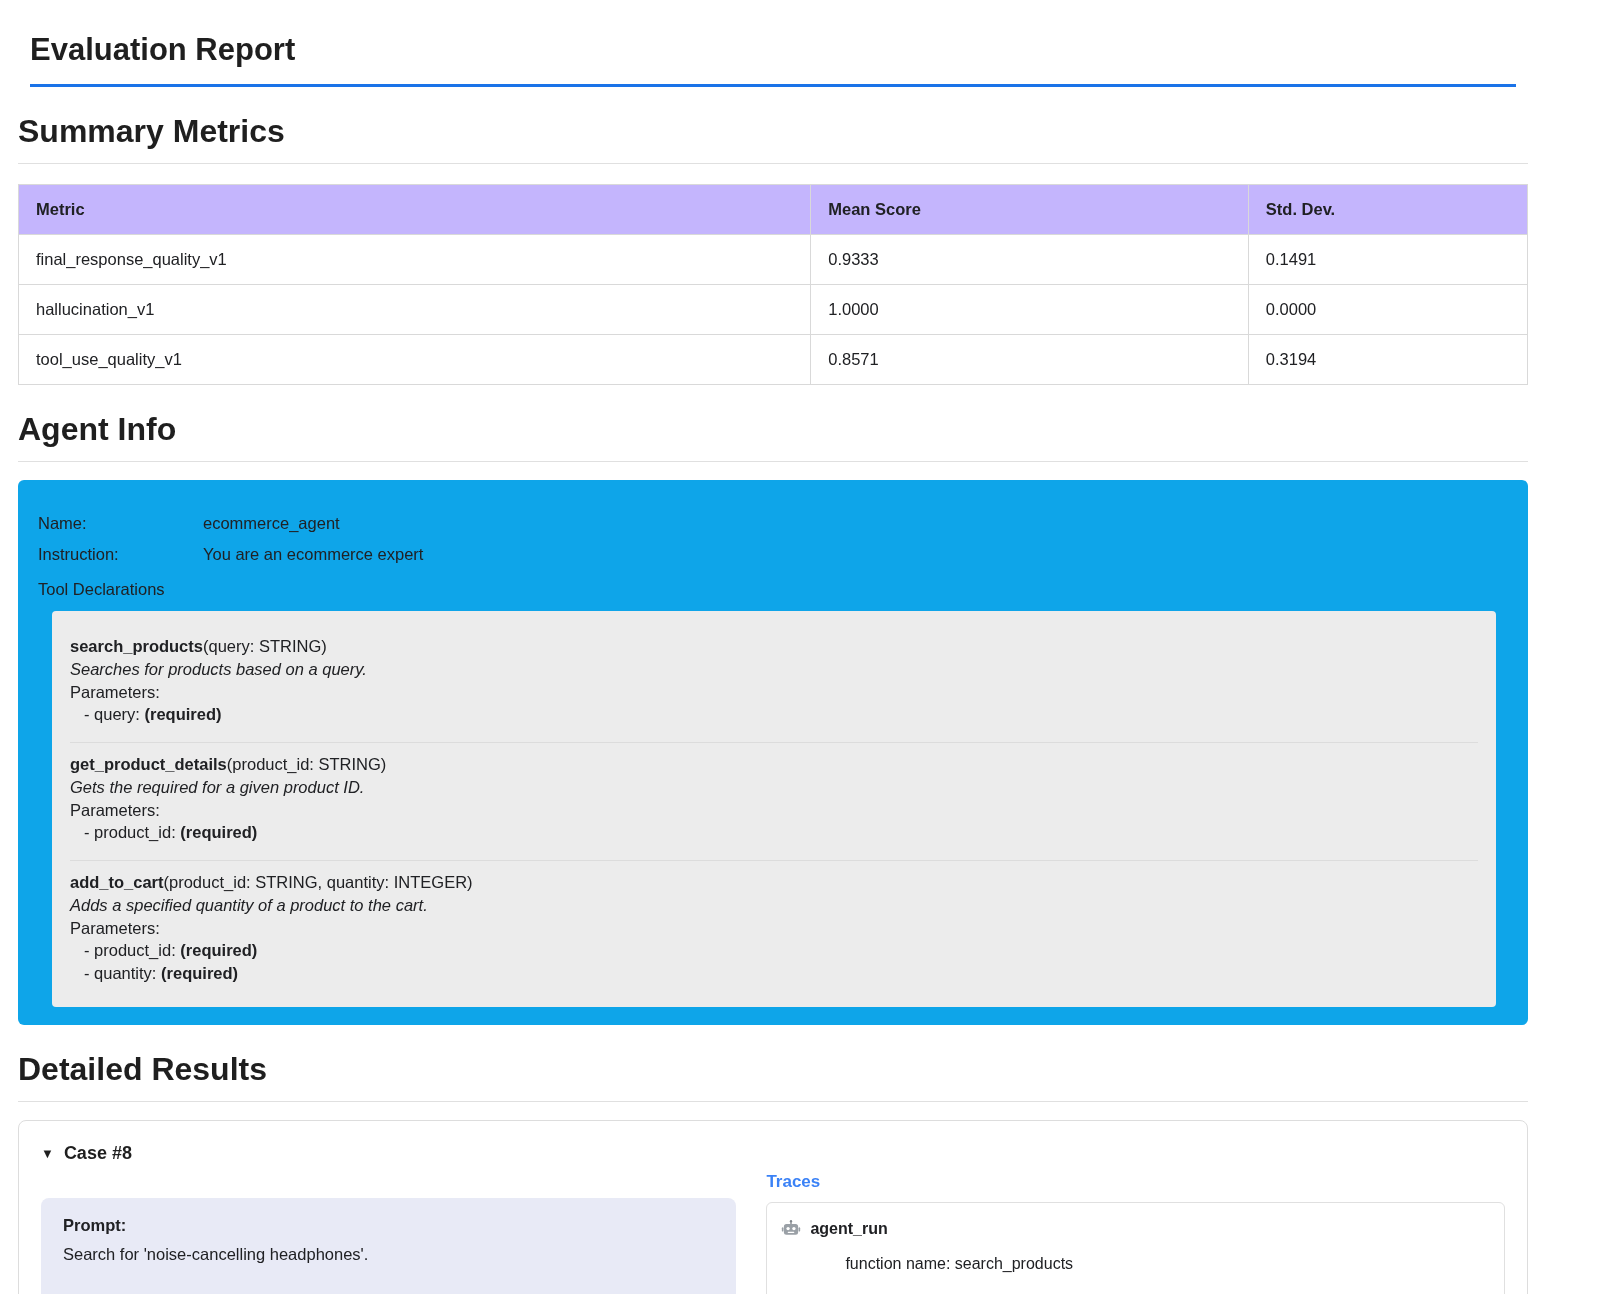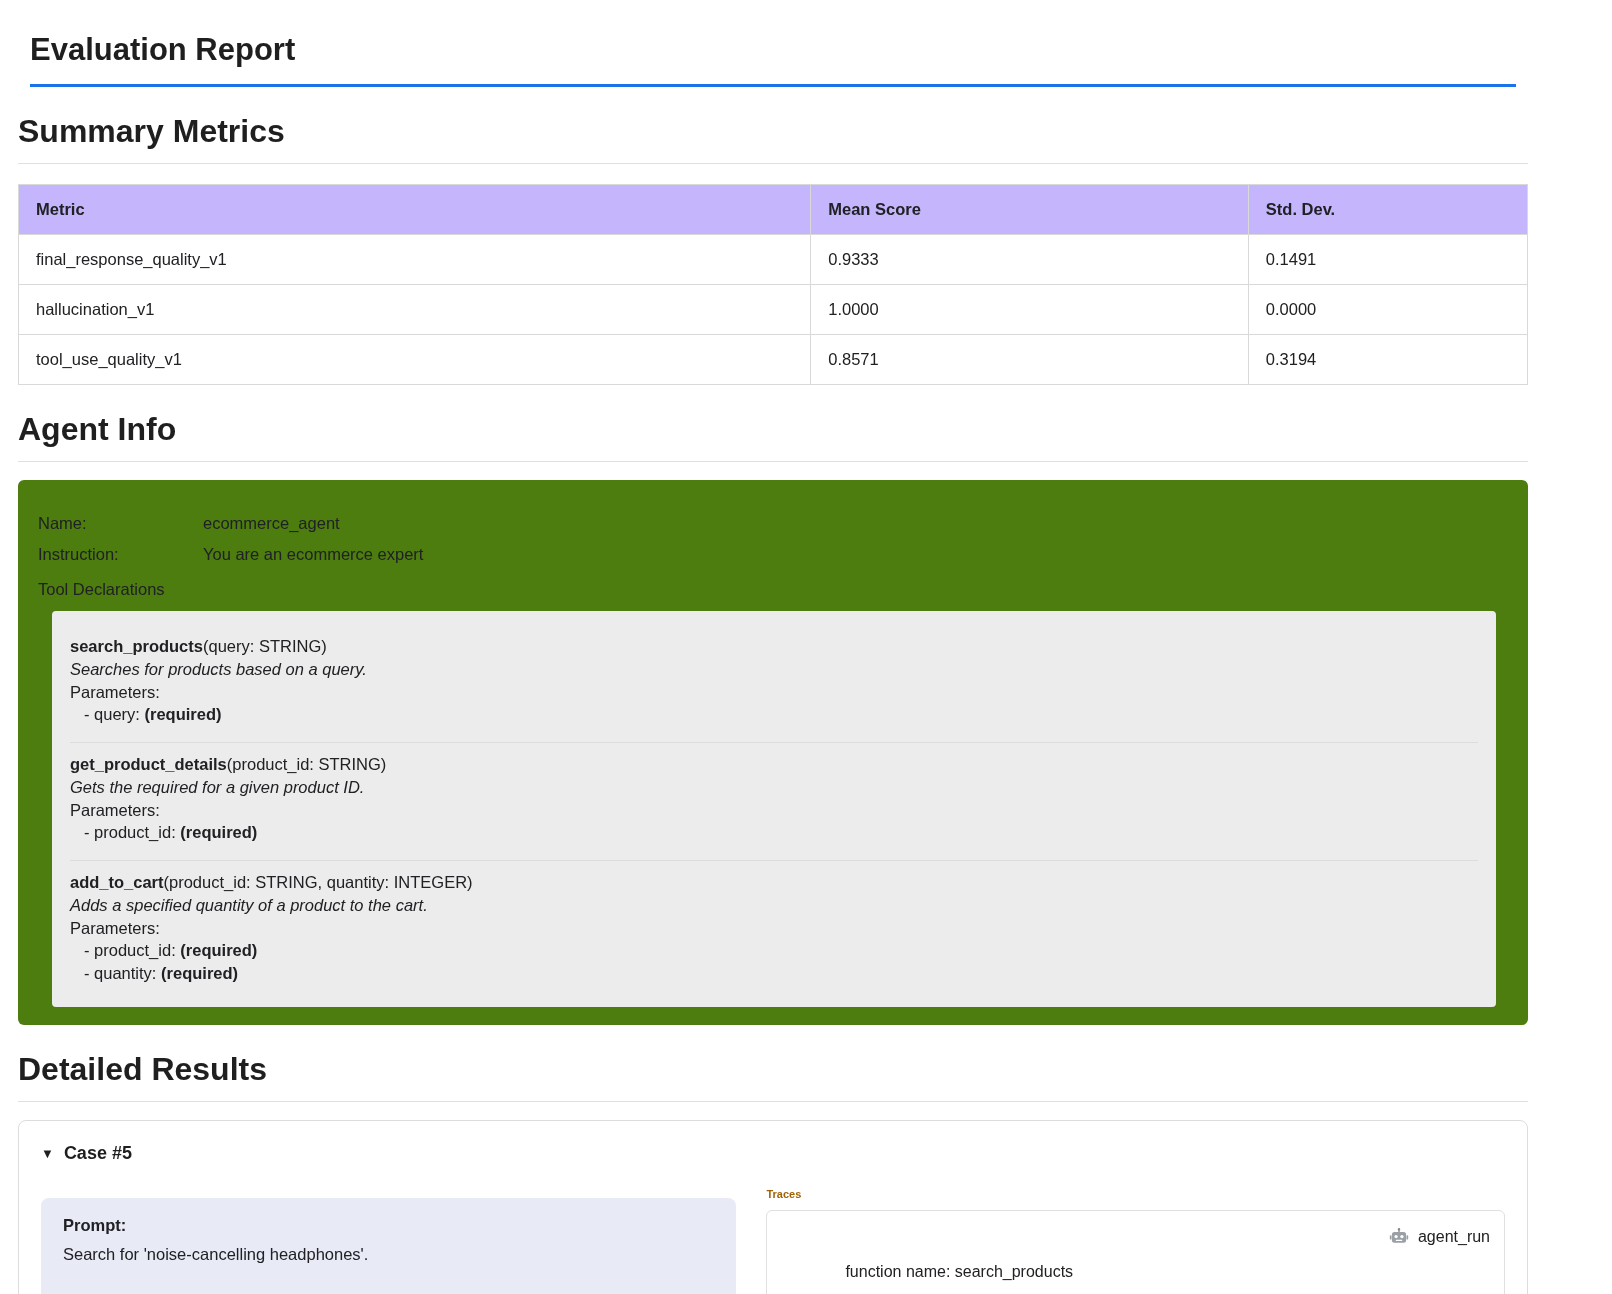--- a/index.html
+++ b/index.html
@@ -43,21 +43,21 @@
     text-align: left;
     padding: 15px 17px;
   }
   table.metrics th {
     background: #c4b5fd;
     font-weight: 700;
   }
   
   .agent-box {
     margin-top: 18px;
-    background: #4d7c0f;
+    background: #0ea5e9;
     border-radius: 6px;
     padding: 34px 20px 18px 20px;
   }
   .kv-row { margin-bottom: 12px; font-size: 16.5px; }
   .kv-label { display: inline-block; width: 165px; }
   .tools-label { margin: 16px 0 12px 0; font-size: 16.5px; }
   .tools-box {
     background: #ececec;
     border-radius: 4px;
     padding: 14px 18px;
@@ -108,42 +108,42 @@
   }
   .prompt-label { font-weight: 700; margin-bottom: 10px; }
   .next-box {
     margin-top: 14px;
     background: #f1f1f1;
     border-radius: 8px;
     height: 120px;
   }
   .case-right { flex: 1; }
   .traces-label {
-    color: #a16207;
-    font-weight: 700;
-    font-size: 11px;
-    margin-top: 18px;
+    color: #3b82f6;
+    font-weight: 700;
+    font-size: 17px;
+    margin-top: 2px;
   }
   .trace-box {
     margin-top: 10px;
     border: 1px solid #e0e0e0;
     border-radius: 6px;
     padding: 8px 0;
     min-height: 220px;
     background: #fff;
   }
   .trace-row {
     display: flex;
     align-items: center;
     gap: 9px;
     padding: 8px 14px;
     font-size: 16px;
     color: #202124;
   }
-  .trace-row.root { font-weight: 400; justify-content: flex-end; }
+  .trace-row.root { font-weight: 700; }
   .trace-row.child { padding-left: 48px; font-weight: 700; }
   .trace-row.detail { padding-left: 78px; font-weight: 400; }
   .icon { flex: 0 0 auto; display: inline-flex; }
 </style>
 </head>
 <body>
 
 <div class="page">
 
   <h1 class="report-title">Evaluation Report</h1>
@@ -219,21 +219,21 @@
 
     </div>
   </div>
 
   <h2 class="section-heading">Detailed Results</h2>
 
   <div class="case-card">
 
     <div class="case-header">
       <span class="tri">▼</span>
-      <span>Case #5</span>
+      <span>Case #8</span>
     </div>
 
     <div class="case-body">
 
       <div class="case-left">
         <div class="prompt-box">
           <div class="prompt-label">Prompt:</div>
           <div>Search for 'noise-cancelling headphones'.</div>
         </div>
         <div class="next-box"></div>

